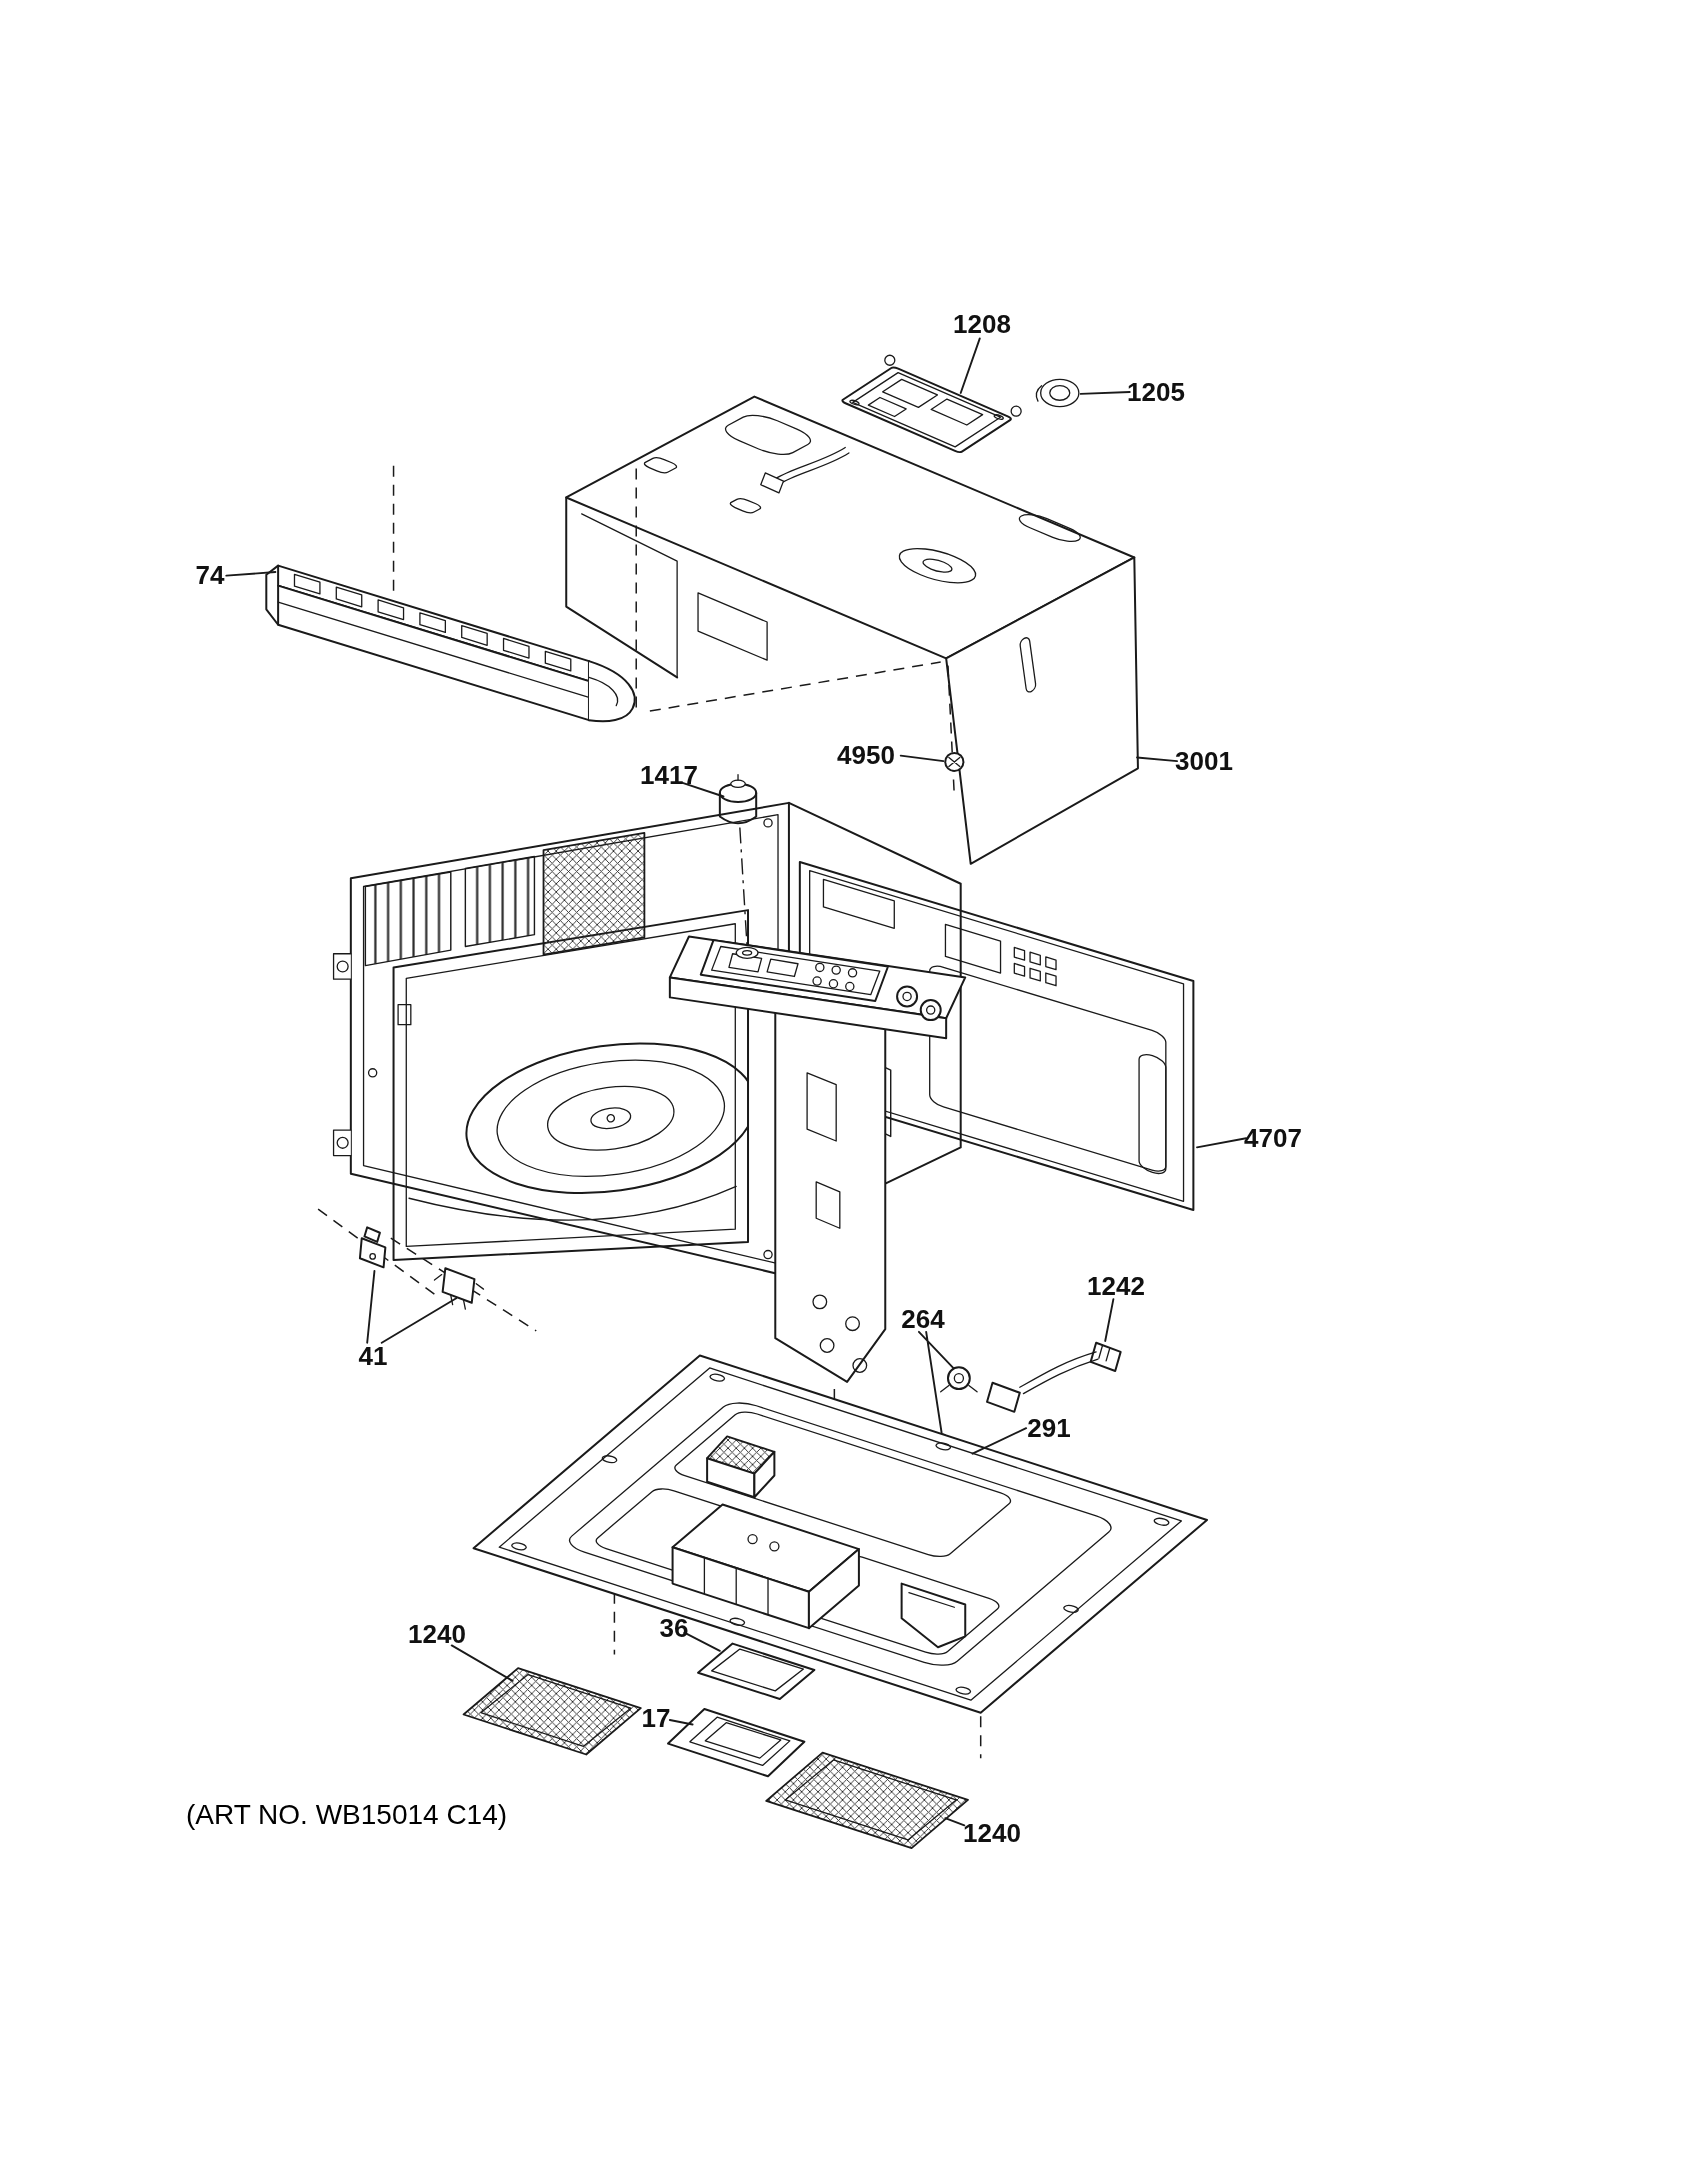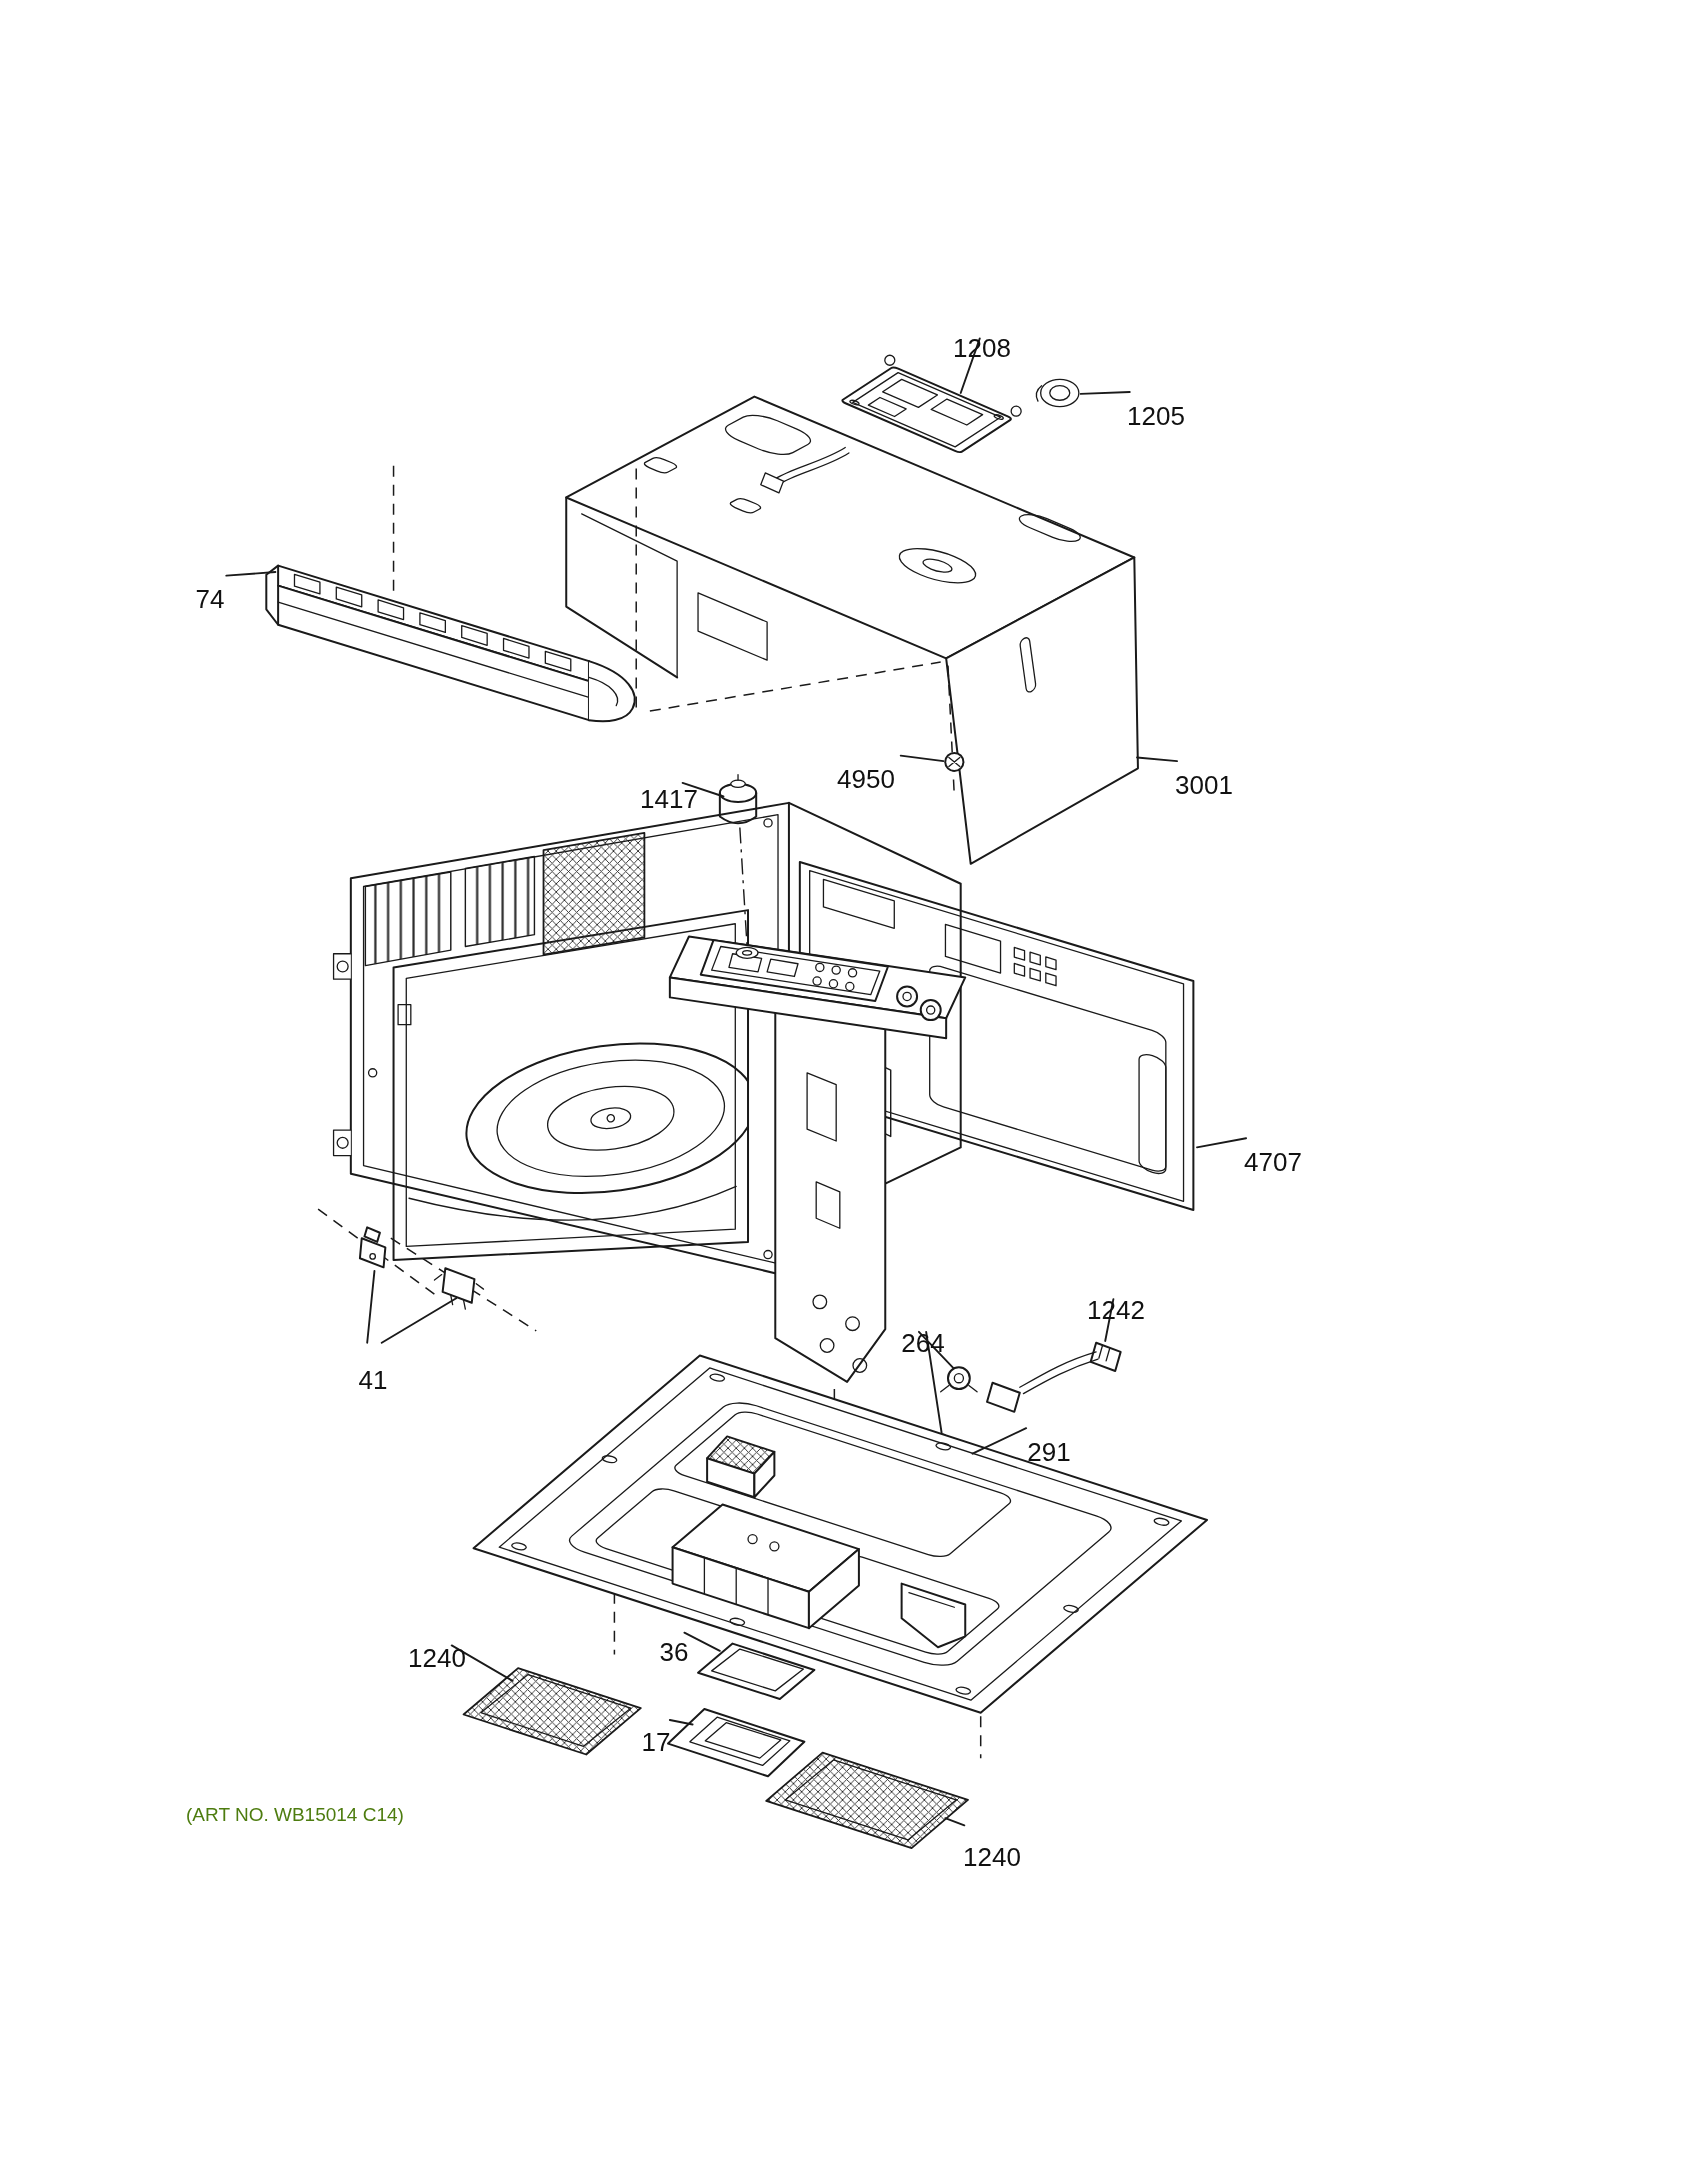--- a/index.html
+++ b/index.html
@@ -9,23 +9,23 @@
   svg *{vector-effect:non-scaling-stroke;}
   .ln{fill:none;stroke:#1a1a1a;stroke-width:2;stroke-linejoin:round;stroke-linecap:round;}
   .lnf{fill:#ffffff;stroke:#1a1a1a;stroke-width:2;stroke-linejoin:round;stroke-linecap:round;}
   .thin{fill:none;stroke:#1a1a1a;stroke-width:1.3;stroke-linejoin:round;stroke-linecap:round;}
   .thinf{fill:#ffffff;stroke:#1a1a1a;stroke-width:1.3;stroke-linejoin:round;stroke-linecap:round;}
   .dash{fill:none;stroke:#1a1a1a;stroke-width:1.5;stroke-dasharray:11 8;}
   .dashdot{fill:none;stroke:#1a1a1a;stroke-width:1.4;stroke-dasharray:16 6 3 6;}
   .mesh{fill:url(#meshPat);stroke:#1a1a1a;stroke-width:1.8;stroke-linejoin:round;}
   .slats{fill:url(#slatPat);stroke:#1a1a1a;stroke-width:1.4;stroke-linejoin:round;}
   .lead{fill:none;stroke:#1a1a1a;stroke-width:1.9;stroke-linecap:round;}
-  .lbl{position:absolute;transform:translate(-50%,-50%);font-weight:normal;font-size:26px;
-       color:#111;white-space:nowrap;margin-top:24px;}
-  .artno{position:absolute;transform:translate(0,-50%);font-size:19px;color:#4d7c0f;white-space:nowrap;}
+  .lbl{position:absolute;transform:translate(-50%,-50%);font-weight:bold;font-size:26px;
+       color:#111;white-space:nowrap;}
+  .artno{position:absolute;transform:translate(0,-50%);font-size:28px;color:#000000;white-space:nowrap;}
 </style>
 </head>
 <body>
 
 <div class="stage">
 
 <svg width="1686" height="2182" viewBox="0 0 1855 2400">
   <defs>
     <pattern id="meshPat" width="9" height="9" patternUnits="userSpaceOnUse">
       <path d="M0 9 L9 0 M0 0 L9 9" stroke="#2a2a2a" stroke-width="0.9" fill="none"></path>

